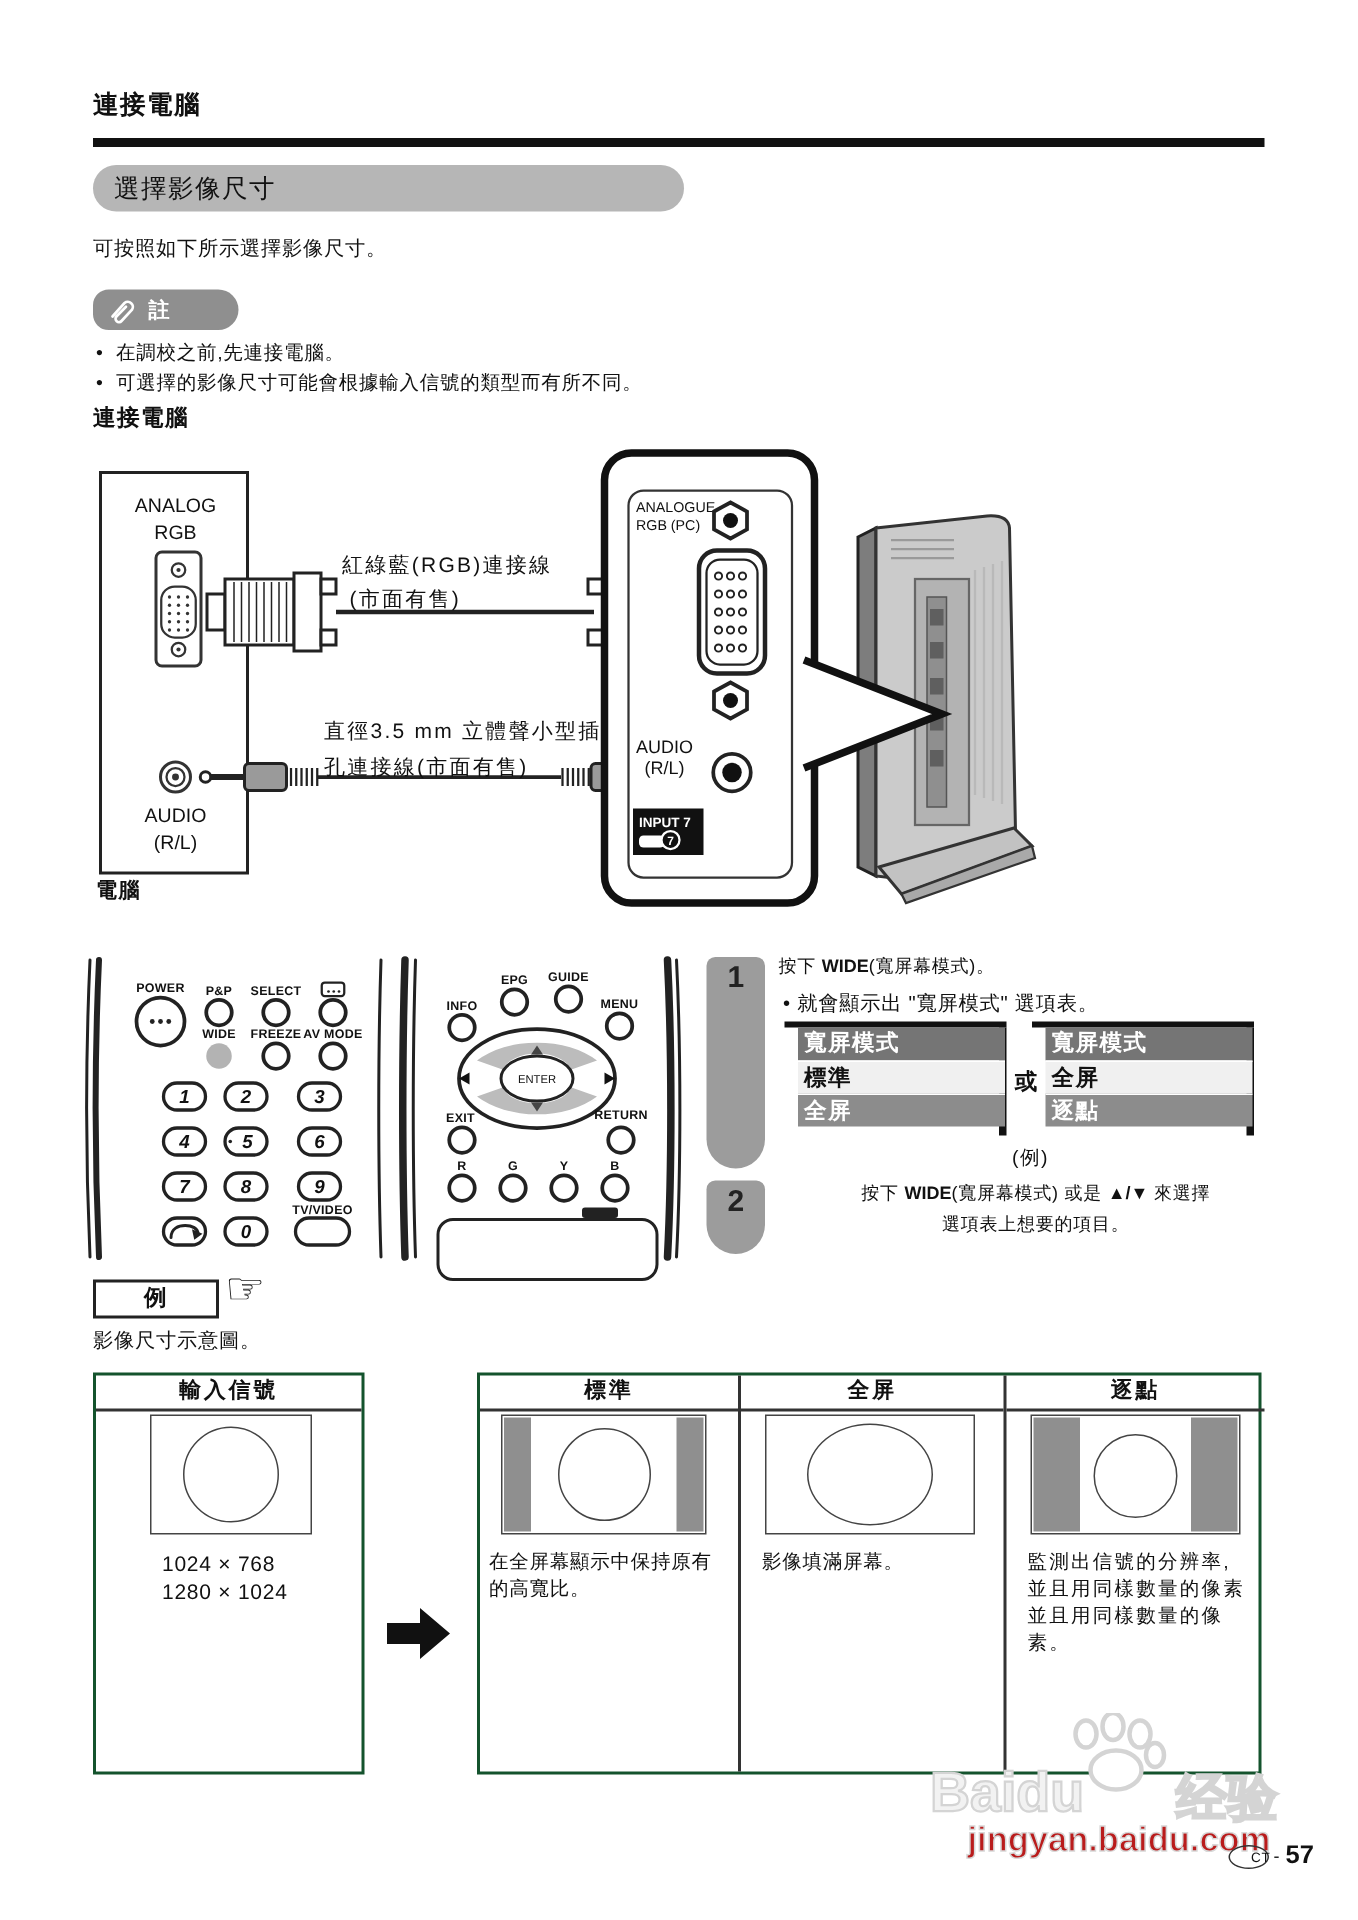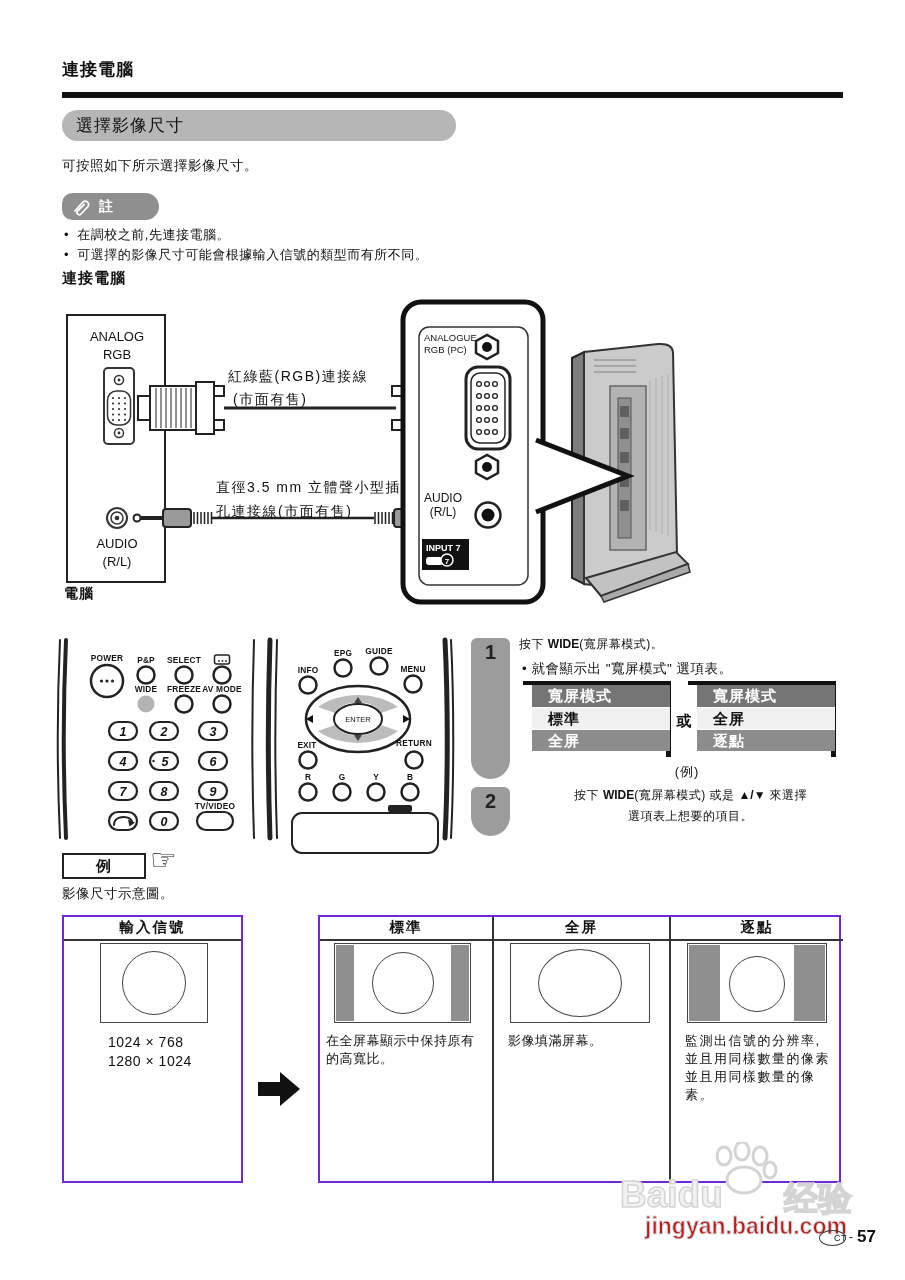--- a/index.html
+++ b/index.html
@@ -17,32 +17,32 @@
   .bullet{font-size:13px;letter-spacing:0.5px;}
   .bullet::before{content:"\2022\00a0\00a0";font-size:13px;}
   .h2{font-size:15px;font-weight:bold;letter-spacing:1px;}
   .stepshape{background:#9c9c9c;border-radius:6px 6px 20px 20px;text-align:center;}
   .stepshape span{display:block;margin-top:3px;font-size:20px;font-weight:bold;color:#222;}
   .steptext{font-size:12px;letter-spacing:0.5px;line-height:21px;text-align:center;}
   .steptext b{letter-spacing:0;}
   .stepbullet{font-size:13.5px;letter-spacing:0.5px;}
   .stepbullet::before{content:"\2022\00a0";}
   .menubox{width:138px;}
-  .menurow{height:22px;line-height:22px;font-size:15px;font-weight:bold;padding-left:16px;
+  .menurow{height:22px;line-height:22px;font-size:15px;font-weight:bold;padding-left:4px;
            box-sizing:border-box;border-top:1px solid #fff;letter-spacing:1px;}
   .mhead{background:#757575;color:#fff;border-top:none;}
   .msel{background:#f0f0f0;color:#111;}
   .mgray{background:#8c8c8c;color:#fff;}
   .shadow{background:#111;}
   .ortext{font-size:15px;font-weight:bold;}
   .extext{font-size:13px;letter-spacing:1px;}
   .exbadge{width:84px;height:26px;border:2.5px solid #222;box-sizing:border-box;
            text-align:center;line-height:21px;font-size:15px;font-weight:bold;letter-spacing:1px;}
   .hand{font-size:30px;line-height:30px;color:#1a1a1a;}
-  .tbox{border:2px solid #6d28d9;box-sizing:border-box;background:transparent;}
+  .tbox{border:2px solid #14532d;box-sizing:border-box;background:transparent;}
   .thead{height:22px;line-height:21px;text-align:center;font-size:14.5px;font-weight:bold;
          border-bottom:2px solid #333;letter-spacing:2px;}
   .screen{border:1.5px solid #444;box-sizing:border-box;position:absolute;background:#fff;}
   .pillar{position:absolute;top:1px;bottom:1px;background:#8f8f8f;}
   .circ{position:absolute;border:1.5px solid #444;border-radius:50%;box-sizing:border-box;background:#fff;}
   .desc{position:absolute;font-size:13px;line-height:18px;letter-spacing:0.5px;}
   .res{font-size:14px;line-height:19px;letter-spacing:0.5px;}
   .wm{color:#f2f2f2;-webkit-text-stroke:1.5px #d4d4d4;font-weight:bold;}
   .ovalct{width:27px;height:16px;border:1.5px solid #333;border-radius:50%;text-align:center;
           line-height:14px;font-size:9px;letter-spacing:0.5px;box-sizing:border-box;}

